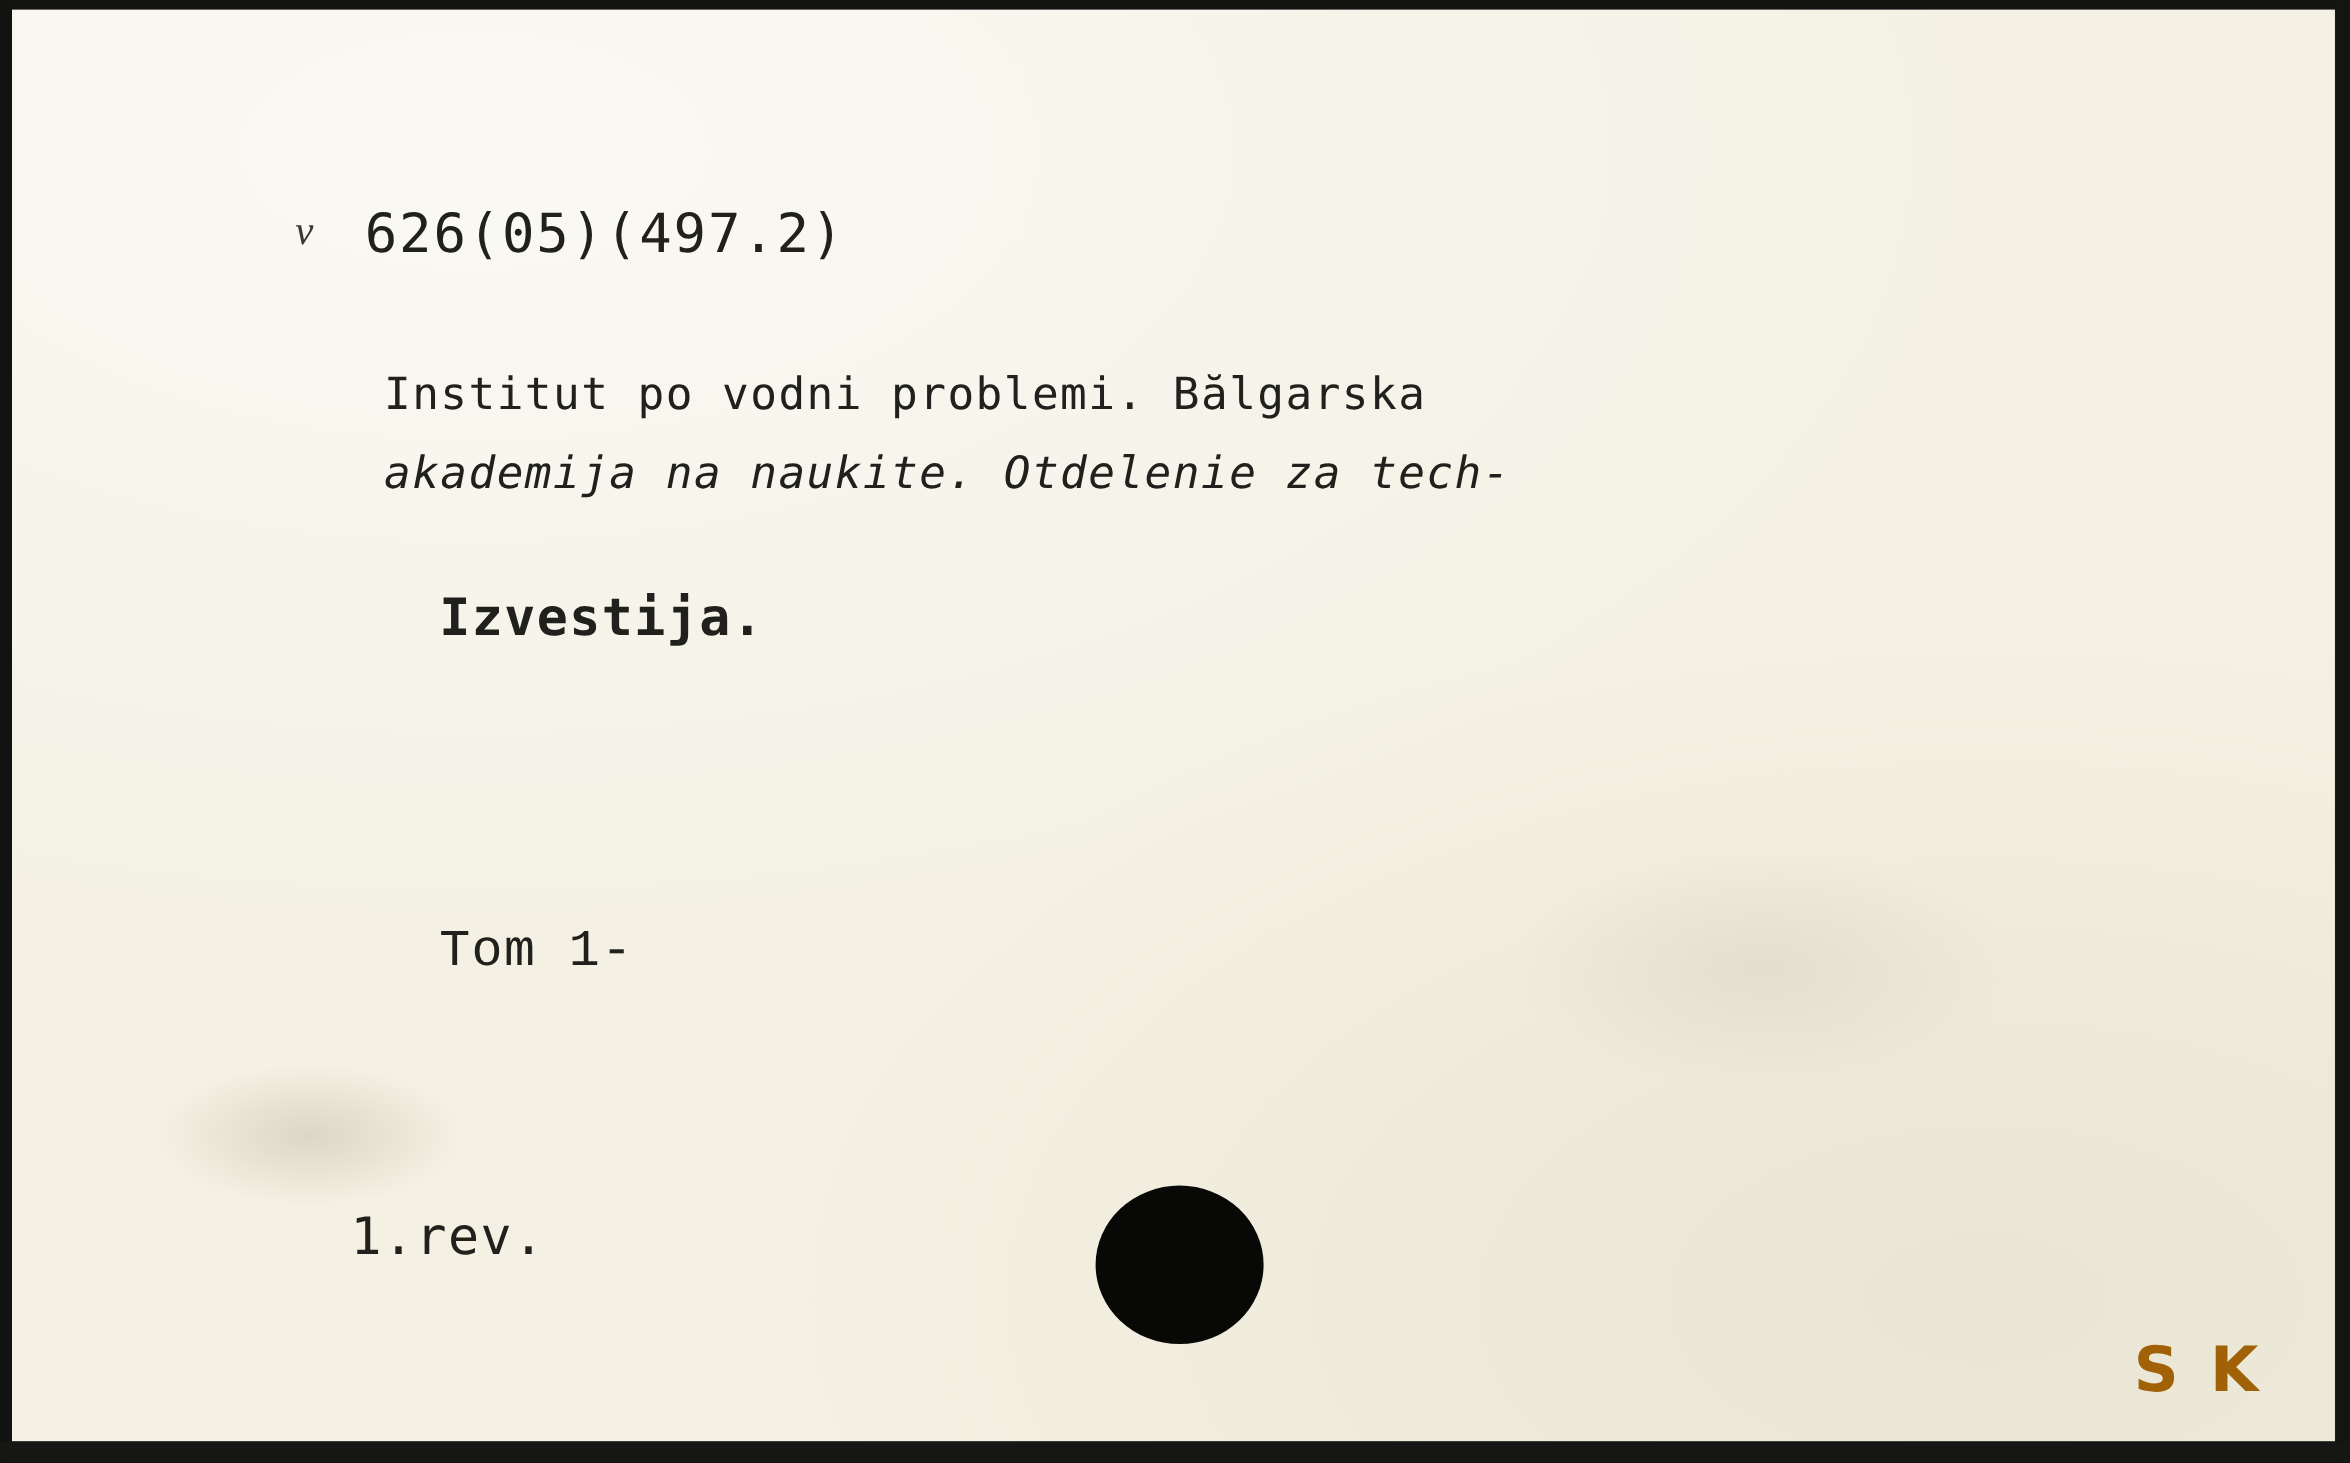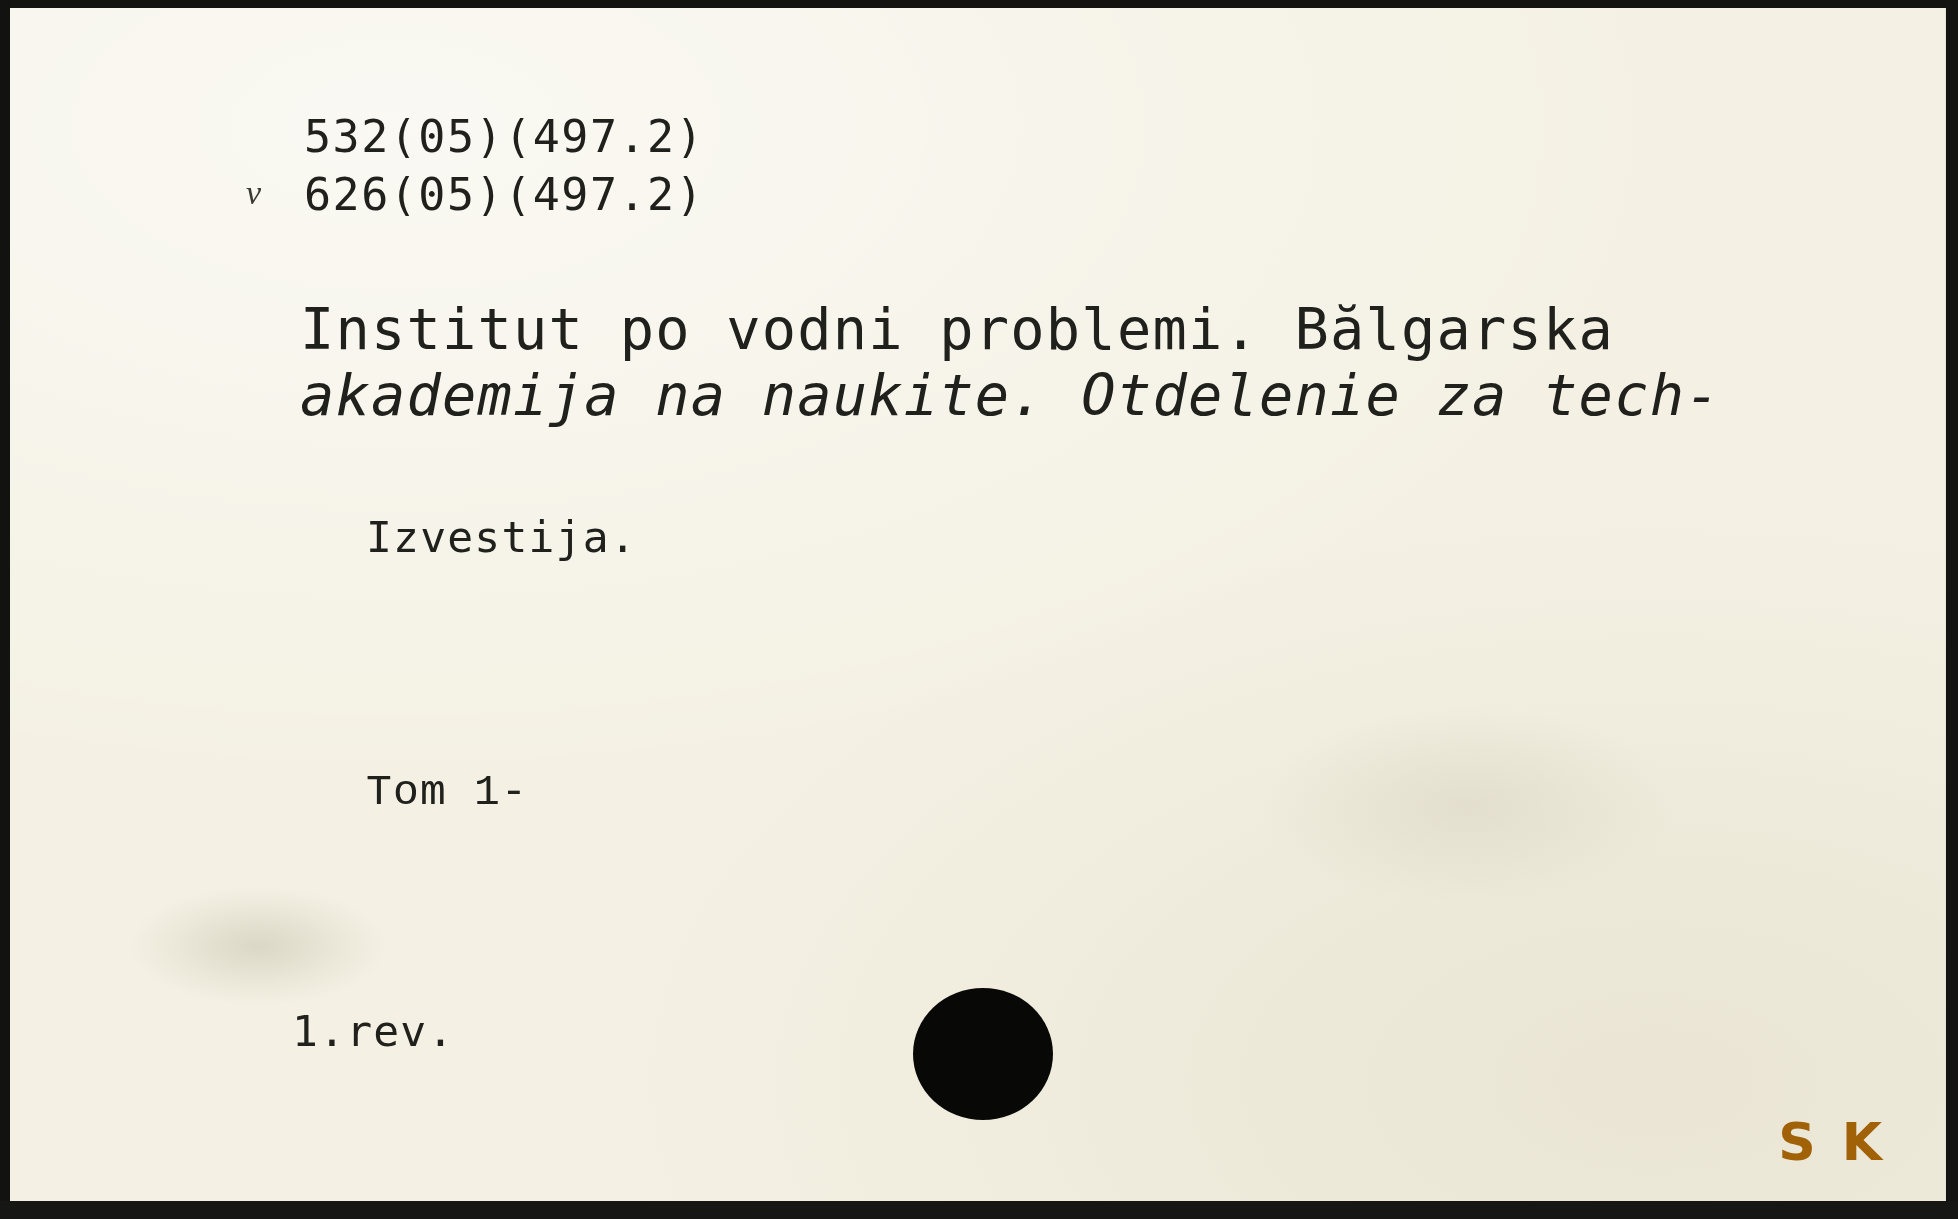--- a/index.html
+++ b/index.html
@@ -85,35 +85,35 @@
     font-size: 45px;
     letter-spacing: 1.5px;
     line-height: 62px;
     white-space: pre;
   }
   .udc-1 { top: 100px; }
   .udc-2 { top: 158px; text-align: center; }
 
   .body-block {
     position: absolute;
-    left: 292px;
+    left: 312px;
     top: 290px;
-    font-size: 57px;
+    font-size: 37px;
     letter-spacing: 1.2px;
     line-height: 66px;
     white-space: pre;
   }
   .indent-line {
     position: absolute;
     left: 358px;
     font-size: 43px;
     letter-spacing: 1.2px;
     white-space: pre;
   }
-  .line-izvestija { top: 506px; }
+  .line-izvestija { top: 484px; font-weight: bold; }
   .line-sofija { top: 634px; }
   .line-tom { top: 762px; font-family: Liberation Mono, monospace; }
 
   .rev {
     position: absolute;
     left: 284px;
     top: 1000px;
     font-size: 43px;
     letter-spacing: 1.2px;
     white-space: pre;
@@ -160,21 +160,20 @@
 <body>
 
 <div class="card-frame">
 
   <div class="card">
 
     <div class="text-layer">
 
       <div class="tick">v</div>
 
-      <div class="udc udc-1">532(05)(497.2)</div>
       <div class="udc udc-2">626(05)(497.2)</div>
 
       <div class="body-block">Institut po vodni problemi. Bălgarska</div>
       <div class="body-block" style="top:356px;font-style:italic;">akademija na naukite. Otdelenie za tech-</div>
 
       <div class="indent-line line-izvestija">Izvestija.</div>
       <div class="indent-line line-tom">Tom 1-</div>
 
       <div class="rev">1.rev.</div>
 

